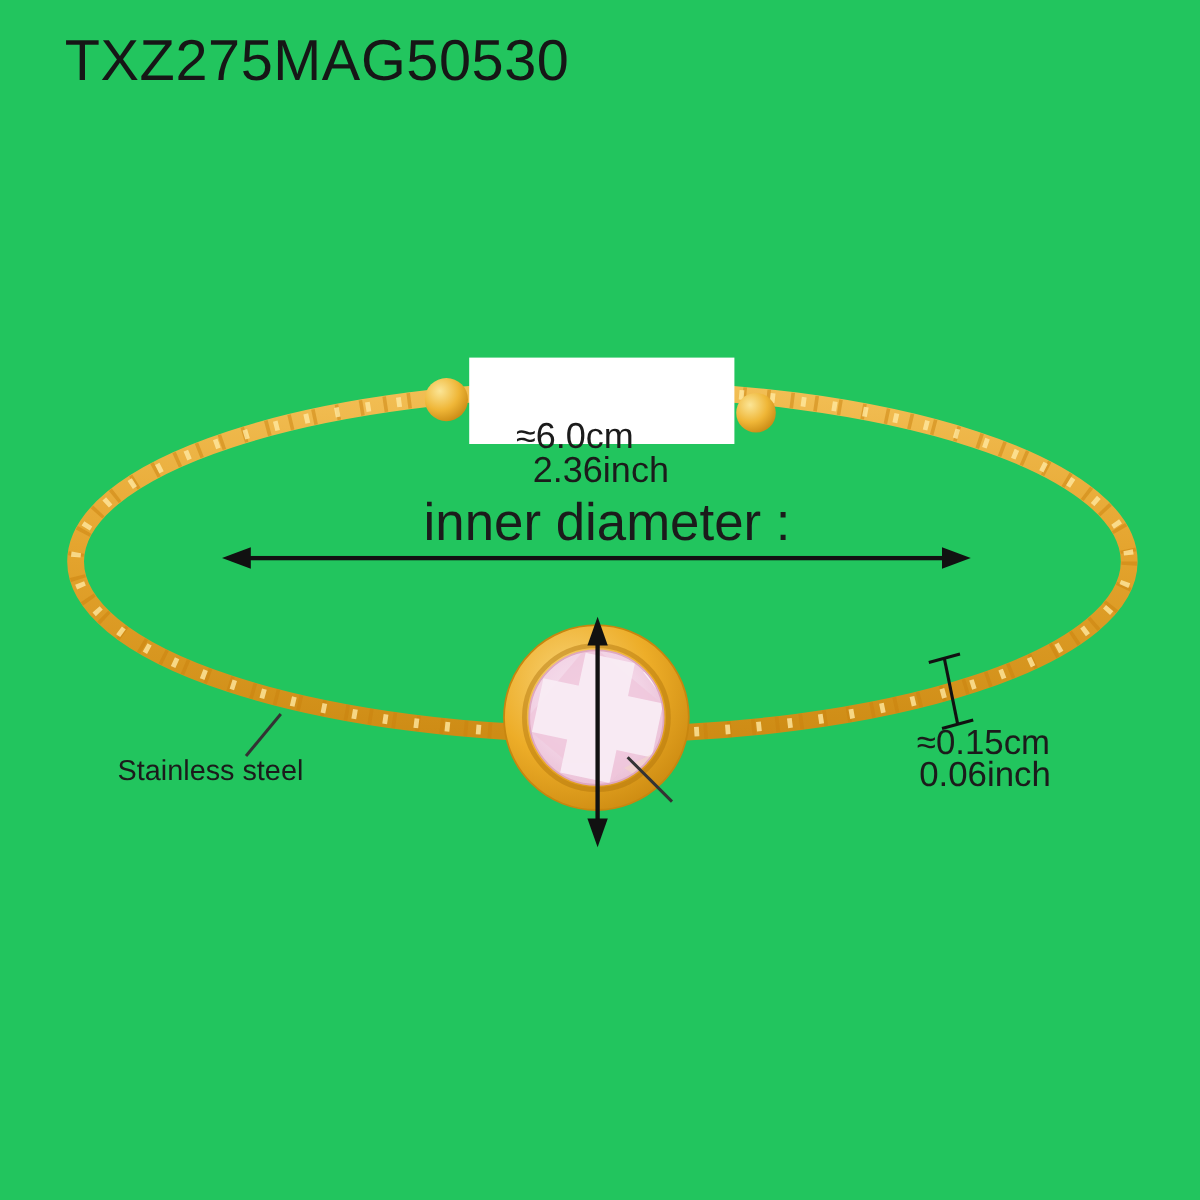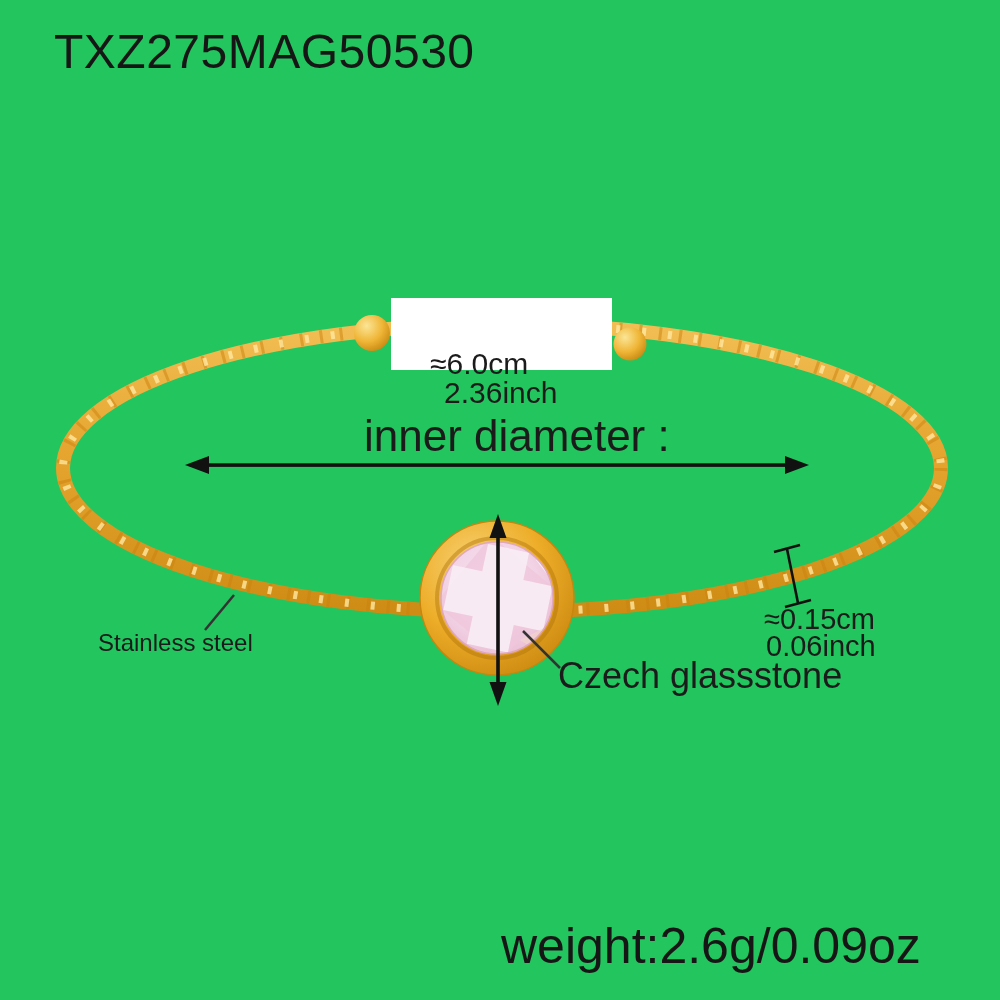--- a/index.html
+++ b/index.html
@@ -15,21 +15,21 @@
   .title{
     left:54px;top:24px;
     font-size:48px;
     letter-spacing:.5px;
     color:#161616;
   }
   .art{position:absolute;left:0;top:0;width:1000px;height:1000px;}
   .dim-block{font-size:30px;line-height:29px;}
   .dim-block .line2{padding-left:14px;}
   .idim{left:430px;top:349px;}
-  .inner-label{left:353px;top:411px;font-size:44px;margin-left:11px;}
+  .inner-label{left:353px;top:411px;font-size:44px;}
   .material-label{left:98px;top:629px;font-size:24px;}
   .stone-label{left:558px;top:655px;font-size:36px;}
   .thick{left:764px;top:606px;font-size:29px;line-height:27px;}
   .thick .line2{padding-left:2px;}
   .stoneh{left:432px;top:716px;}
   .weight{left:501px;top:917px;font-size:50px;color:#161616;}
 </style>
 </head>
 <body>
 
@@ -119,23 +119,21 @@
 
   <div class="abs dim-block idim">
     <div>≈6.0cm</div>
     <div class="line2">2.36inch</div>
   </div>
 
   <div class="abs inner-label">inner diameter :</div>
 
   <div class="abs material-label">Stainless steel</div>
 
-  <div class="abs stone-label">Czech glassstone</div>
 
   <div class="abs dim-block thick">
     <div>≈0.15cm</div>
     <div class="line2">0.06inch</div>
   </div>
 
 
-  <div class="abs weight">weight:2.6g/0.09oz</div>
 
 </div>
 
 </body></html>

